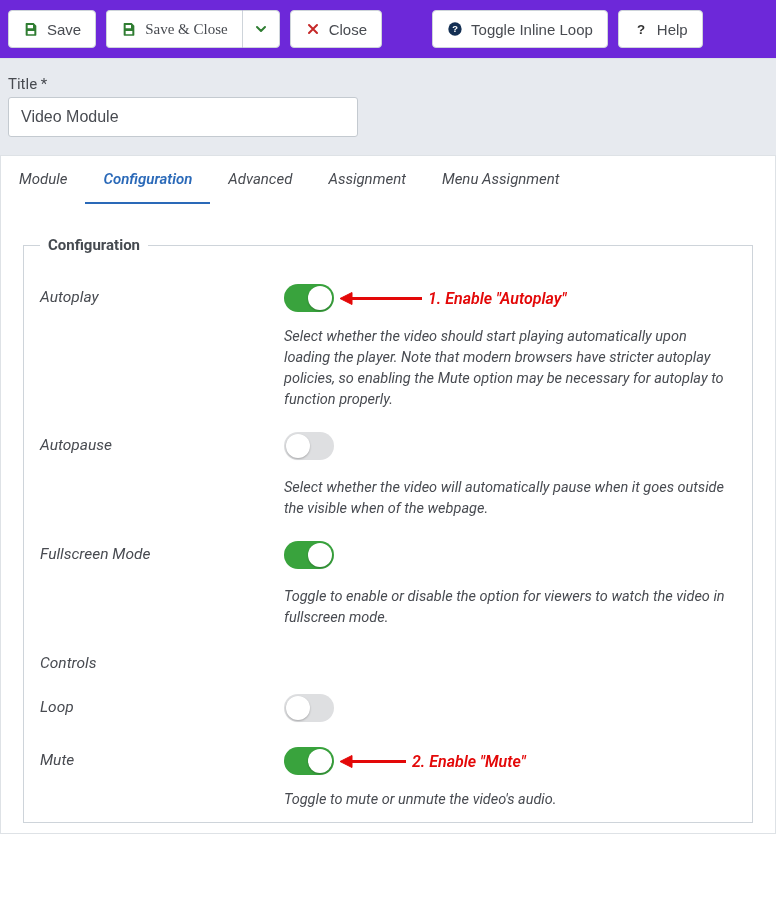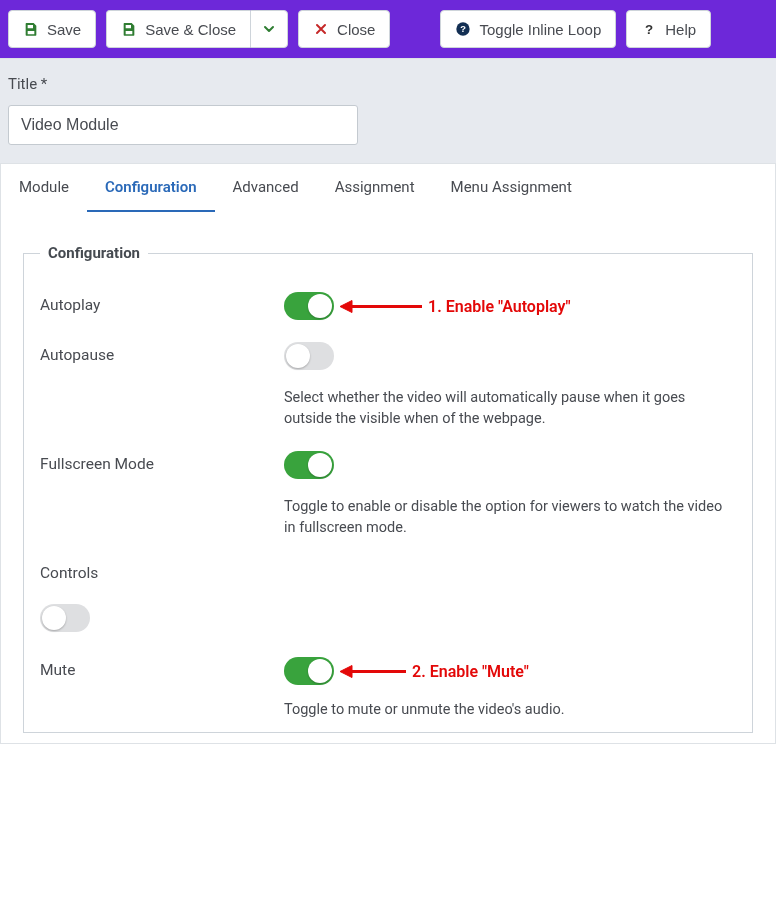--- a/index.html
+++ b/index.html
@@ -26,42 +26,42 @@
       padding: 8px 14px;
       border: 1px solid #ced4da;
       border-radius: 4px;
       background: #fff;
       color: #484b51;
       font-size: 15px;
       cursor: pointer;
       height: 38px;
     }
     .btn-group { display: inline-flex; }
-    .btn-group .btn:first-child { border-top-right-radius: 0; border-bottom-right-radius: 0; border-right: none; }
+    .btn-group .btn:first-child { border-top-right-radius: 0; border-bottom-right-radius: 0; border-right: none; font-family: Liberation Serif, serif; }
     .btn-group .btn:last-child  { border-top-left-radius: 0; border-bottom-left-radius: 0; padding: 8px 10px; }
     .btn-group .btn:only-child  { border-radius: 4px; border-right: 1px solid #ced4da; padding: 8px 14px; }
 
     .icon-save svg path { fill: #2f7d32; }
     .icon-close svg path { stroke: #c52828; }
     .icon-chev  svg path { stroke: #2f7d32; }
     .icon-info  svg circle { fill: #132f53; }
     .icon-info  svg text   { fill: #fff; }
     .icon-help  svg text   { fill: #333; }
 
     
     .title-area {
       background: #e7eaef;
       border-top: 1px solid #dee2e6;
       padding: 16px 8px 18px;
     }
     .title-area label {
       display: block;
       font-size: 15px;
       color: #484b51;
-      margin-bottom: 12px;
+      margin-bottom: 4px;
     }
     .title-area input {
       width: 350px;
       height: 40px;
       padding: 6px 12px;
       border: 1px solid #c4cad0;
       border-radius: 3px;
       font-size: 16px;
       color: #484b51;
     }
@@ -72,20 +72,21 @@
       border: 1px solid #dee2e6;
       border-bottom: none;
       background: #fff;
     }
     .tab {
       padding: 14px 18px;
       font-size: 15px;
       color: #484b51;
       cursor: pointer;
       border-bottom: 2px solid transparent;
+      font-style: italic;
     }
     .tab.active {
       color: #2a69b8;
       font-weight: 600;
       border-bottom-color: #2a69b8;
     }
 
     
     .panel {
       border: 1px solid #dee2e6;
@@ -102,20 +103,21 @@
       font-weight: 700;
       font-size: 15px;
       color: #454a50;
     }
 
     .option {
       display: flex;
       align-items: flex-start;
       padding: 18px 0 4px;
       position: relative;
+      font-style: italic;
     }
     .option-label {
       width: 244px;
       flex-shrink: 0;
       padding-top: 4px;
       font-size: 15.5px;
       color: #484b51;
     }
     .option-body { flex: 1; }
     .option-desc {
@@ -265,20 +267,21 @@
             <span class="switch-track"></span><span class="switch-thumb"></span>
           </span>
           <span class="annot" style="top:14px;left:56px">
             <svg width="82" height="14" viewBox="0 0 82 14">
               <polygon points="0,7 12,1 12,13"></polygon>
               <line x1="12" y1="7" x2="82" y2="7" stroke-width="3"></line>
             </svg>
             <span class="annot-text">1. Enable "Autoplay"</span>
           </span>
         </div>
+        <div class="option-desc">Select whether the video should start playing automatically upon loading the player. Note that modern browsers have stricter autoplay policies, so enabling the Mute option may be necessary for autoplay to function properly.</div>
       </div>
     </div>
 
     <div class="option">
       <div class="option-label">Autopause</div>
       <div class="option-body">
         <span class="switch">
           <span class="switch-track"></span><span class="switch-thumb"></span>
         </span>
         <div class="option-desc">Select whether the video will automatically pause when it goes outside the visible when of the webpage.</div>
@@ -293,20 +296,21 @@
         </span>
         <div class="option-desc">Toggle to enable or disable the option for viewers to watch the video in fullscreen mode.</div>
       </div>
     </div>
 
     <div class="option">
       <div class="option-label">Controls</div>
     </div>
 
     <div class="option">
+      <div class="option-label">Loop</div>
       <div class="option-body">
         <span class="switch">
           <span class="switch-track"></span><span class="switch-thumb"></span>
         </span>
       </div>
     </div>
 
     <div class="option">
       <div class="option-label">Mute</div>
       <div class="option-body">

